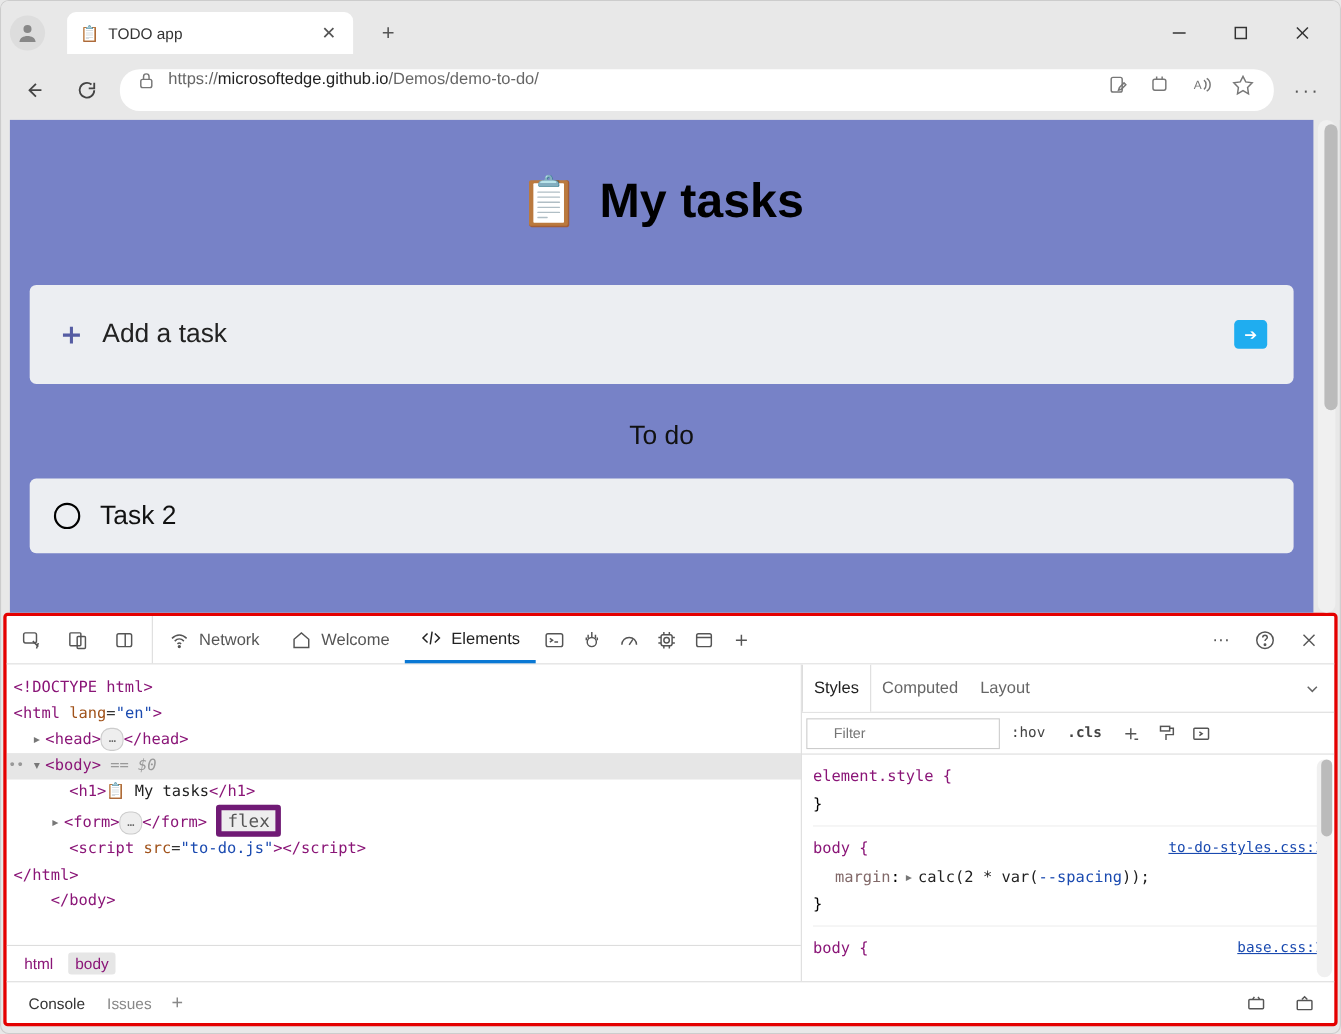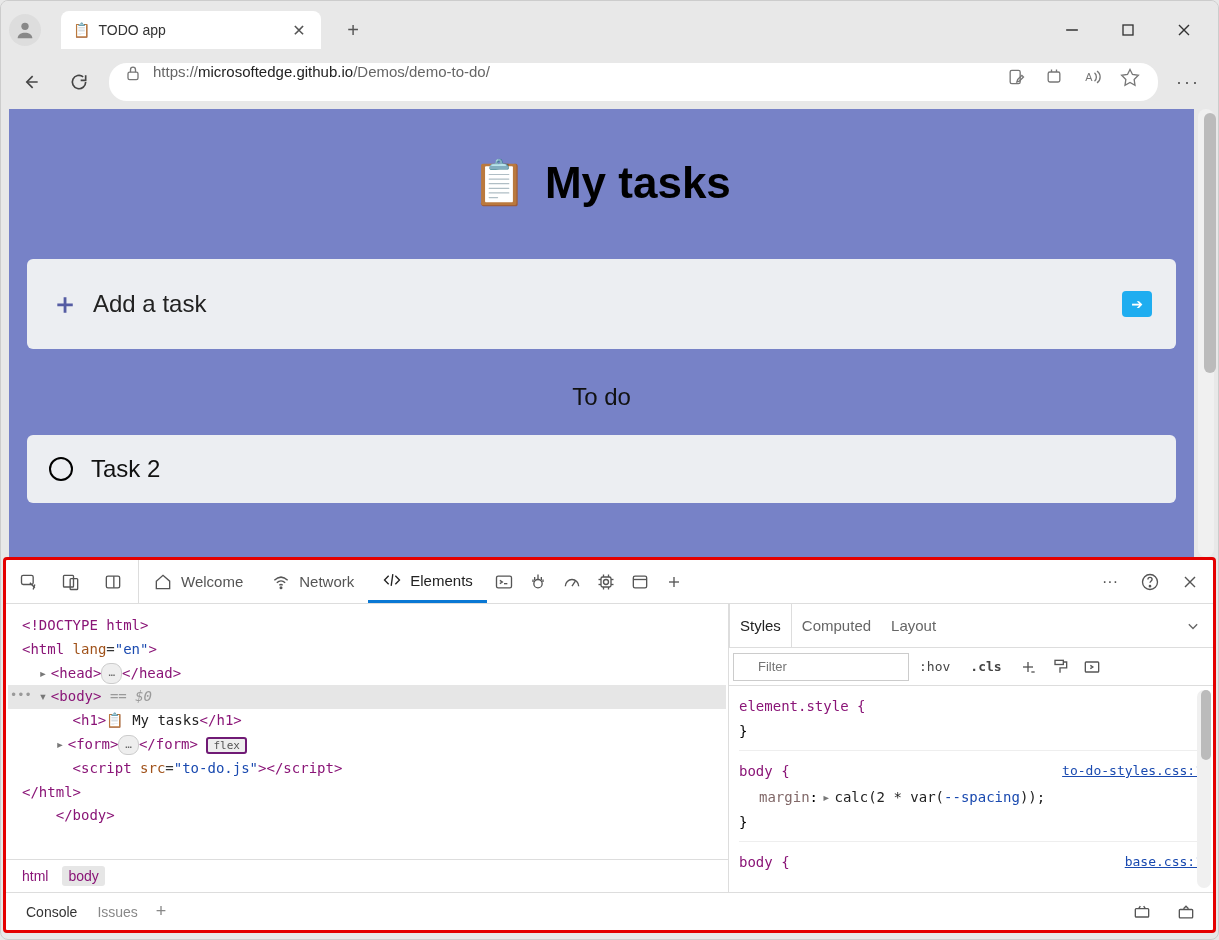--- a/index.html
+++ b/index.html
@@ -51,32 +51,32 @@
 .dt-tool-group { display: flex; align-items: center; height: 100%; }
 .dt-tool-group.left { border-right: 1px solid #ddd; padding-right: 8px; gap: 8px; }
 .dt-tool-btn { width: 34px; height: 34px; display: flex; align-items: center; justify-content: center; color: #555; cursor: pointer; border-radius: 4px; }
 .dt-tab { padding: 0 14px; height: 100%; display: flex; align-items: center; gap: 8px; font-size: 15px; color: #555; cursor: pointer; }
 .dt-tab.active { border-bottom: 3px solid #0a78d4; color: #222; }
 .dt-tab-icon { display: flex; align-items: center; }
 .dt-toolbar-right { margin-left: auto; display: flex; align-items: center; gap: 6px; }
 
 .dt-body { flex: 1; display: flex; overflow: hidden; }
 .dt-dom-panel { flex: 1; border-right: 1px solid #ddd; display: flex; flex-direction: column; }
-.dom-tree { flex: 1; padding: 10px 16px; font-family: Consolas, monospace; font-size: 14px; line-height: 1.7; overflow: auto; }
+.dom-tree { flex: 1; padding: 10px 6px; font-family: Consolas, monospace; font-size: 14px; line-height: 1.7; overflow: auto; }
 .dom-line { white-space: pre; color: #333; }
 .dom-line .tag { color: #8a1577; }
 .dom-line .attr-name { color: #a0521a; }
 .dom-line .attr-val { color: #1a4ab0; }
 .dom-line .txt { color: #222; }
 .dom-line.selected { background: #e6e6e6; position: relative; margin-left: -14px; padding-left: 14px; margin-right: -14px; }
 .dom-line .toggle { color: #777; display: inline-block; width: 12px; }
 .dom-line .hint { color: #999; font-style: italic; }
 .dom-gutter-dots { position: absolute; left: 2px; color: #999; font-size: 12px; }
 .dom-badge { display: inline-block; background: #eee; border: 1px solid #ccc; border-radius: 9px; padding: 0 6px; font-size: 11px; color: #666; vertical-align: middle; }
-.flex-badge { background: #eee; border: 2px solid #701a75; border-radius: 3px; padding: 0 5px; font-size: 11px; color: #555; }
+.flex-badge { background: #eee; border: 5px solid #701a75; border-radius: 3px; padding: 0 5px; font-size: 16px; color: #555; }
 
 .breadcrumb { border-top: 1px solid #ddd; padding: 6px 10px; font-size: 14px; display: flex; gap: 8px; }
 .breadcrumb span { color: #8a1577; padding: 2px 6px; border-radius: 3px; }
 .breadcrumb span.sel { background: #e6e6e6; }
 
 .dt-styles-panel { width: 484px; display: flex; flex-direction: column; position: relative; }
 .styles-tabs { display: flex; border-bottom: 1px solid #ddd; height: 44px; align-items: stretch; }
 .styles-tab { padding: 0 10px; display: flex; align-items: center; font-size: 15px; color: #666; cursor: pointer; }
 .styles-tab.active { background: #fff; border: 1px solid #ddd; border-bottom: none; border-top: none; color: #222; }
 .styles-tabs .chev { margin-left: auto; padding: 0 10px; display: flex; align-items: center; color: #666; }
@@ -233,33 +233,33 @@
       <div class="dt-tool-btn">
           <svg class="ico" viewBox="0 0 24 24">
             <rect x="4" y="5" width="16" height="14" rx="2"></rect>
             <line x1="13" y1="5" x2="13" y2="19"></line>
           </svg>
         </div>
     </div>
     <div class="dt-tab">
       <span class="dt-tab-icon">
           <svg class="ico" viewBox="0 0 24 24">
+            <path d="M4 10c5-5 11-5 16 0M7 13c3-3 7-3 10 0M10 16c1.3-1.3 2.7-1.3 4 0"></path>
+            <circle cx="12" cy="19" r="1" fill="currentColor"></circle>
+          </svg>
+        </span>
+      <span>Network</span>
+    </div>
+    <div class="dt-tab">
+      <span class="dt-tab-icon">
+          <svg class="ico" viewBox="0 0 24 24">
             <path d="M4 11l8-7 8 7v9H4z"></path>
           </svg>
         </span>
       <span>Welcome</span>
-    </div>
-    <div class="dt-tab">
-      <span class="dt-tab-icon">
-          <svg class="ico" viewBox="0 0 24 24">
-            <path d="M4 10c5-5 11-5 16 0M7 13c3-3 7-3 10 0M10 16c1.3-1.3 2.7-1.3 4 0"></path>
-            <circle cx="12" cy="19" r="1" fill="currentColor"></circle>
-          </svg>
-        </span>
-      <span>Network</span>
     </div>
     <div class="dt-tab active">
       <span class="dt-tab-icon">
           <svg class="ico" viewBox="0 0 24 24">
             <polyline points="8 7 3 12 8 17"></polyline>
             <polyline points="16 7 21 12 16 17"></polyline>
             <line x1="13" y1="5" x2="11" y2="19"></line>
           </svg>
         </span>
       <span>Elements</span>

